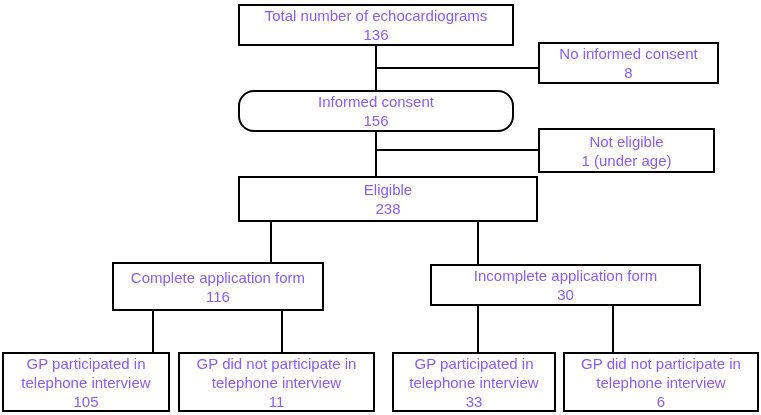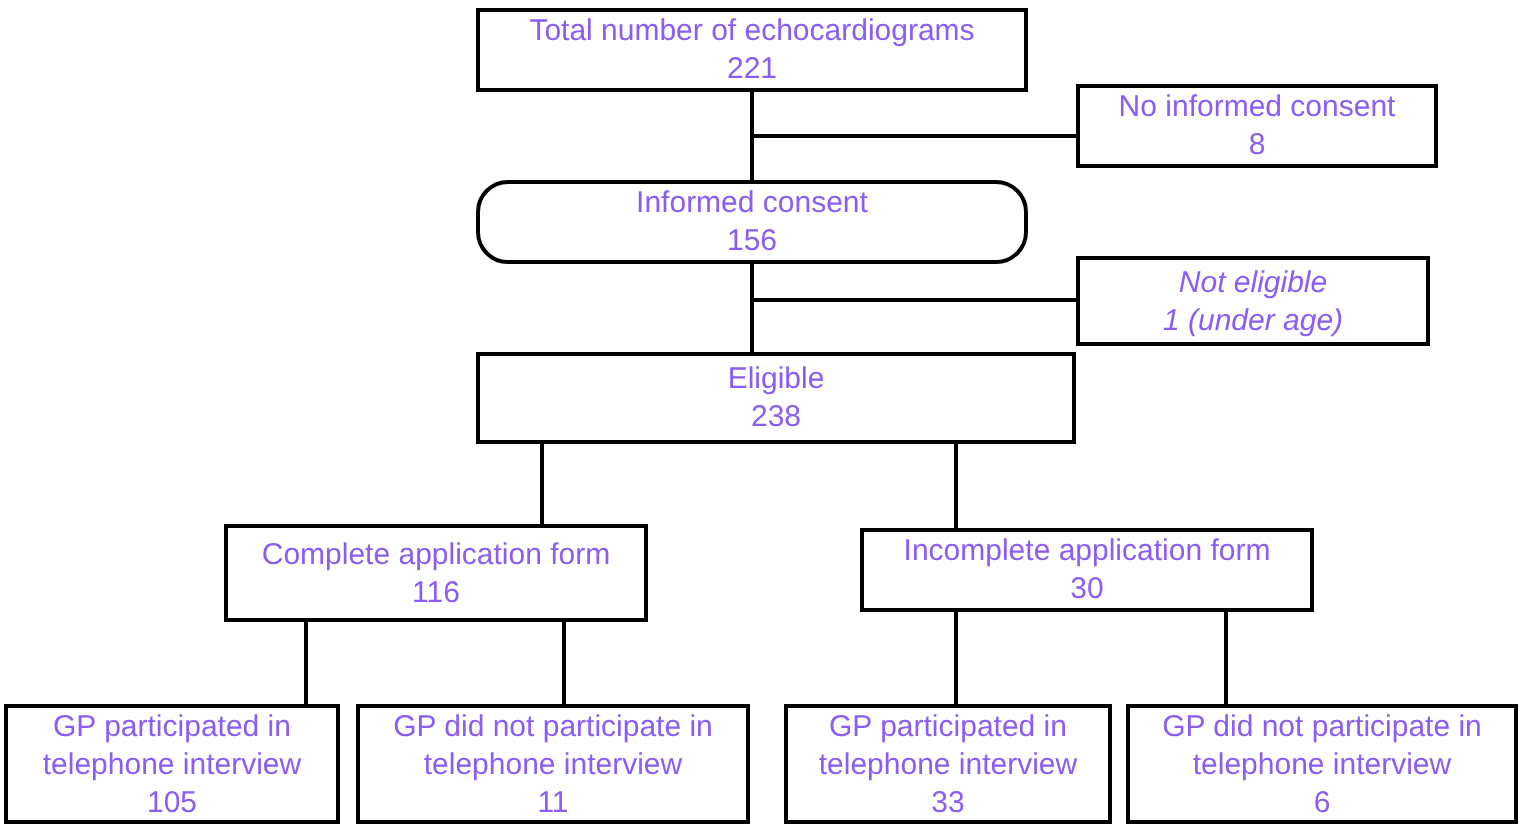--- a/index.html
+++ b/index.html
@@ -49,49 +49,49 @@
   <div class="line" style="left:376px; top:149px; width:162px; height:2px;"></div>
   <div class="line" style="left:270px; top:222px; width:2px; height:40px;"></div>
   <div class="line" style="left:477px; top:222px; width:2px; height:42px;"></div>
   <div class="line" style="left:152px; top:305px; width:2px; height:47px;"></div>
   <div class="line" style="left:281px; top:305px; width:2px; height:47px;"></div>
   <div class="line" style="left:477px; top:306px; width:2px; height:46px;"></div>
   <div class="line" style="left:612px; top:306px; width:2px; height:46px;"></div>
 
   <div class="box" style="left:238px; top:4px; width:276px; height:42px;">
     <span>Total number of echocardiograms</span>
-    <span>221</span>
+    <span>136</span>
   </div>
 
   <div class="box" style="left:538px; top:42px; width:181px; height:42px;">
     <span>No informed consent</span>
     <span>8</span>
   </div>
 
   <div class="box" style="left:238px; top:90px; width:276px; height:42px;border-radius:16px;">
     <span>Informed consent</span>
     <span>156</span>
   </div>
 
-  <div class="box" style="left:538px; top:128px; width:177px; height:45px;font-style:italic;">
+  <div class="box" style="left:538px; top:128px; width:177px; height:45px;">
     <span>Not eligible</span>
     <span>1 (under age)</span>
   </div>
 
   <div class="box" style="left:238px; top:176px; width:300px; height:46px;">
     <span>Eligible</span>
     <span>238</span>
   </div>
 
   <div class="box" style="left:112px; top:262px; width:212px; height:49px;">
     <span>Complete application form</span>
     <span>116</span>
   </div>
 
-  <div class="box" style="left:430px; top:264px; width:227px; height:42px;">
+  <div class="box" style="left:430px; top:264px; width:271px; height:42px;">
     <span>Incomplete application form</span>
     <span>30</span>
   </div>
 
   <div class="box" style="left:2px; top:352px; width:168px; height:60px;">
     <span>GP participated in</span>
     <span>telephone interview</span>
     <span>105</span>
   </div>
 

